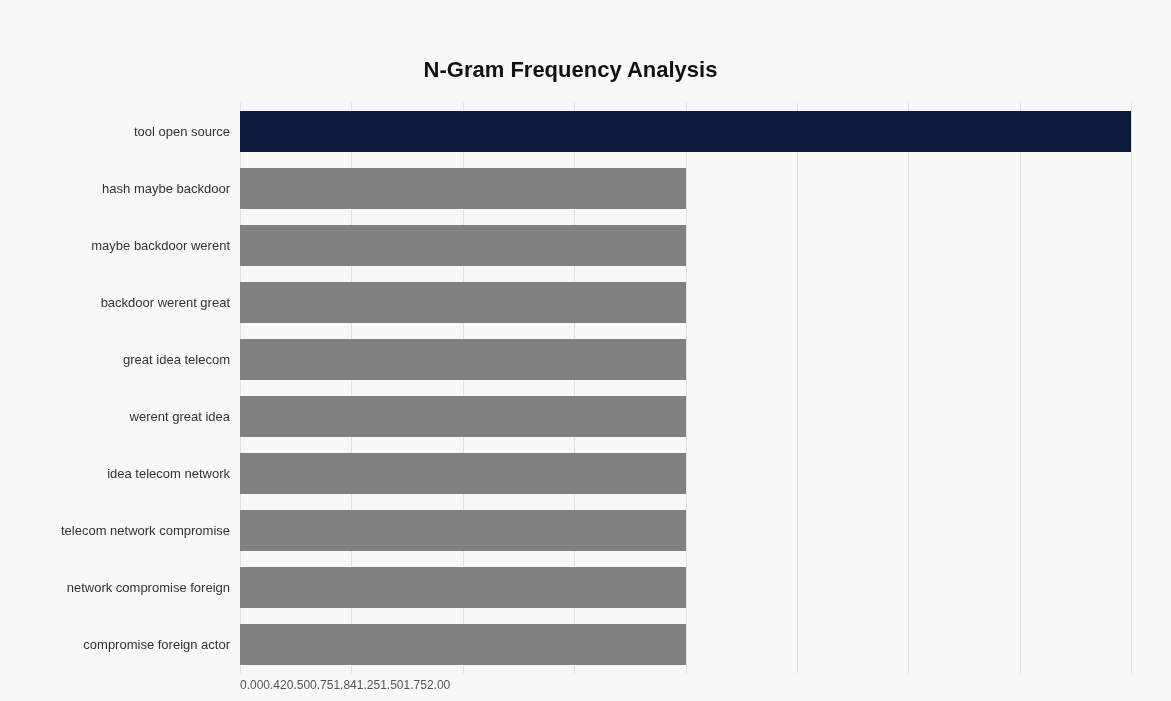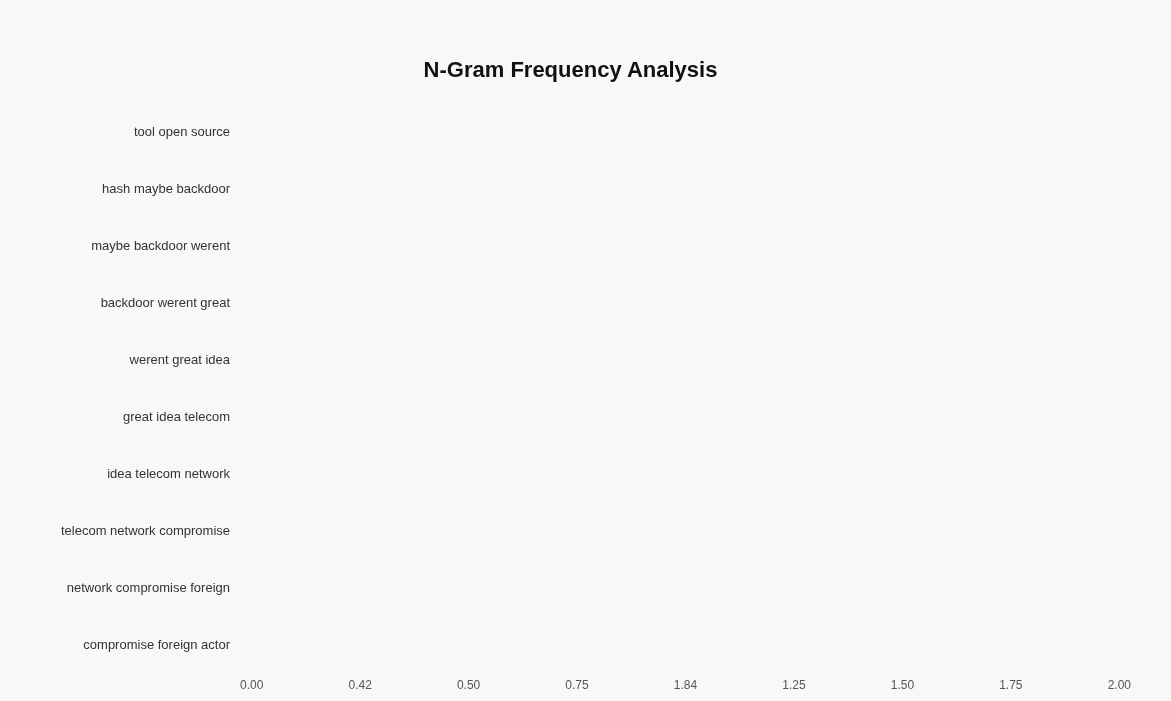--- a/index.html
+++ b/index.html
@@ -28,21 +28,21 @@
     }
     .chart-area {
       display: flex;
       flex-direction: column;
       width: 100%;
       height: calc(100% - 50px);
       position: relative;
     }
     .plot-area {
       display: flex;
-      flex-direction: column;
+      flex-direction: row;
       flex: 1;
       position: relative;
     }
     .y-labels {
       display: flex;
       flex-direction: column;
       justify-content: space-around;
       width: 230px;
       padding-right: 10px;
     }
@@ -108,25 +108,23 @@
     }
     .bar-top {
       background: #0a1a3a;
     }
     .bar-others {
       background: #808080;
     }
     .x-axis {
       display: flex;
       flex-direction: row;
-      justify-content: space-between;
       margin-top: 5px;
       padding-left: 0;
       padding-right: 0;
-      gap: 28px;
     }
     .x-tick {
       font-size: 12px;
       color: #555;
       text-align: center;
     }
     .x-label {
       text-align: center;
       font-size: 13px;
       color: #333;
@@ -143,22 +141,22 @@
   <div class="chart-title">N-Gram Frequency Analysis</div>
 
   <div class="chart-area">
     <div class="plot-area">
       <div class="y-labels" id="y-labels-container">
 
       <div class="y-label">tool open source</div>
           <div class="y-label">hash maybe backdoor</div>
           <div class="y-label">maybe backdoor werent</div>
           <div class="y-label">backdoor werent great</div>
+          <div class="y-label">great idea telecom</div>
           <div class="y-label">werent great idea</div>
-          <div class="y-label">great idea telecom</div>
           <div class="y-label">idea telecom network</div>
           <div class="y-label">telecom network compromise</div>
           <div class="y-label">network compromise foreign</div>
           <div class="y-label">compromise foreign actor</div>
         </div>
       <div class="bars-and-grid">
         <div class="grid-and-bars" id="grid-and-bars">
           <div class="grid-lines" id="grid-lines">
           <div class="grid-line" style="left: 0%;"></div>
               <div class="grid-line" style="left: 12.5%;"></div>

